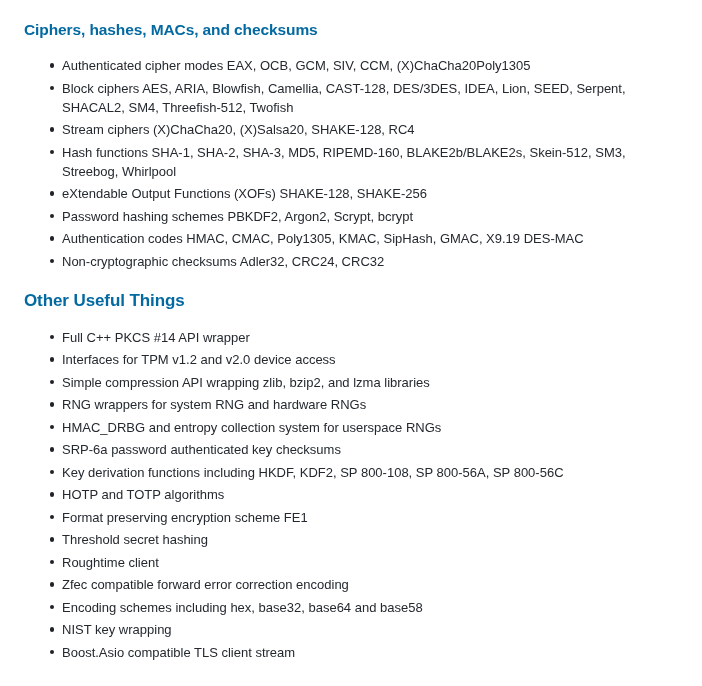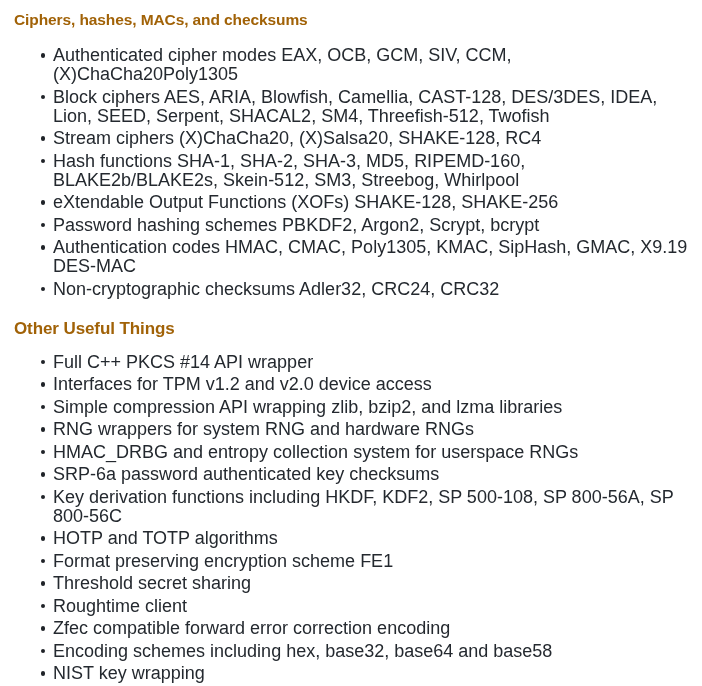--- a/index.html
+++ b/index.html
@@ -13,41 +13,41 @@
     overflow: hidden;
     font-family: "Liberation Sans", "DejaVu Sans", sans-serif;
     color: #24292f;
     -webkit-font-smoothing: antialiased;
   }
   .doc {
     padding: 10px 5px 0 14px;
     box-sizing: border-box;
   }
   .section-heading {
-    color: #a16207;
+    color: #0369a1;
     font-weight: 700;
-    margin: 0;
+    margin: 10px;
     letter-spacing: -0.1px;
   }
   .section-heading.lvl-3 {
     font-size: 15.5px;
     line-height: 19px;
     margin-bottom: 17px;
   }
   .section-heading.lvl-2 {
     font-size: 17px;
     line-height: 21px;
     margin-top: 19px;
     margin-bottom: 14px;
   }
   ul.feature-list {
     list-style: none;
-    margin: 8px;
+    margin: 17px;
     padding: 0 0 0 31px;
-    font-size: 18px;
+    font-size: 13px;
     line-height: 19px;
   }
   ul.feature-list li {
     position: relative;
     max-width: 652px;
     margin: 0;
   }
   ul.feature-list li + li {
     margin-top: 3.5px;
   }
@@ -83,24 +83,24 @@
 
   <section>
     <h2 class="section-heading lvl-2">Other Useful Things</h2>
     <ul class="feature-list">
       <li>Full C++ PKCS #14 API wrapper</li>
       <li>Interfaces for TPM v1.2 and v2.0 device access</li>
       <li>Simple compression API wrapping zlib, bzip2, and lzma libraries</li>
       <li>RNG wrappers for system RNG and hardware RNGs</li>
       <li>HMAC_DRBG and entropy collection system for userspace RNGs</li>
       <li>SRP-6a password authenticated key checksums</li>
-      <li>Key derivation functions including HKDF, KDF2, SP 500-108, SP 800-56A, SP 800-56C</li>
+      <li>Key derivation functions including HKDF, KDF2, SP 800-108, SP 800-56A, SP 800-56C</li>
       <li>HOTP and TOTP algorithms</li>
       <li>Format preserving encryption scheme FE1</li>
-      <li>Threshold secret sharing</li>
+      <li>Threshold secret hashing</li>
       <li>Roughtime client</li>
       <li>Zfec compatible forward error correction encoding</li>
       <li>Encoding schemes including hex, base32, base64 and base58</li>
       <li>NIST key wrapping</li>
       <li>Boost.Asio compatible TLS client stream</li>
     </ul>
   </section>
 
 </main>
 

